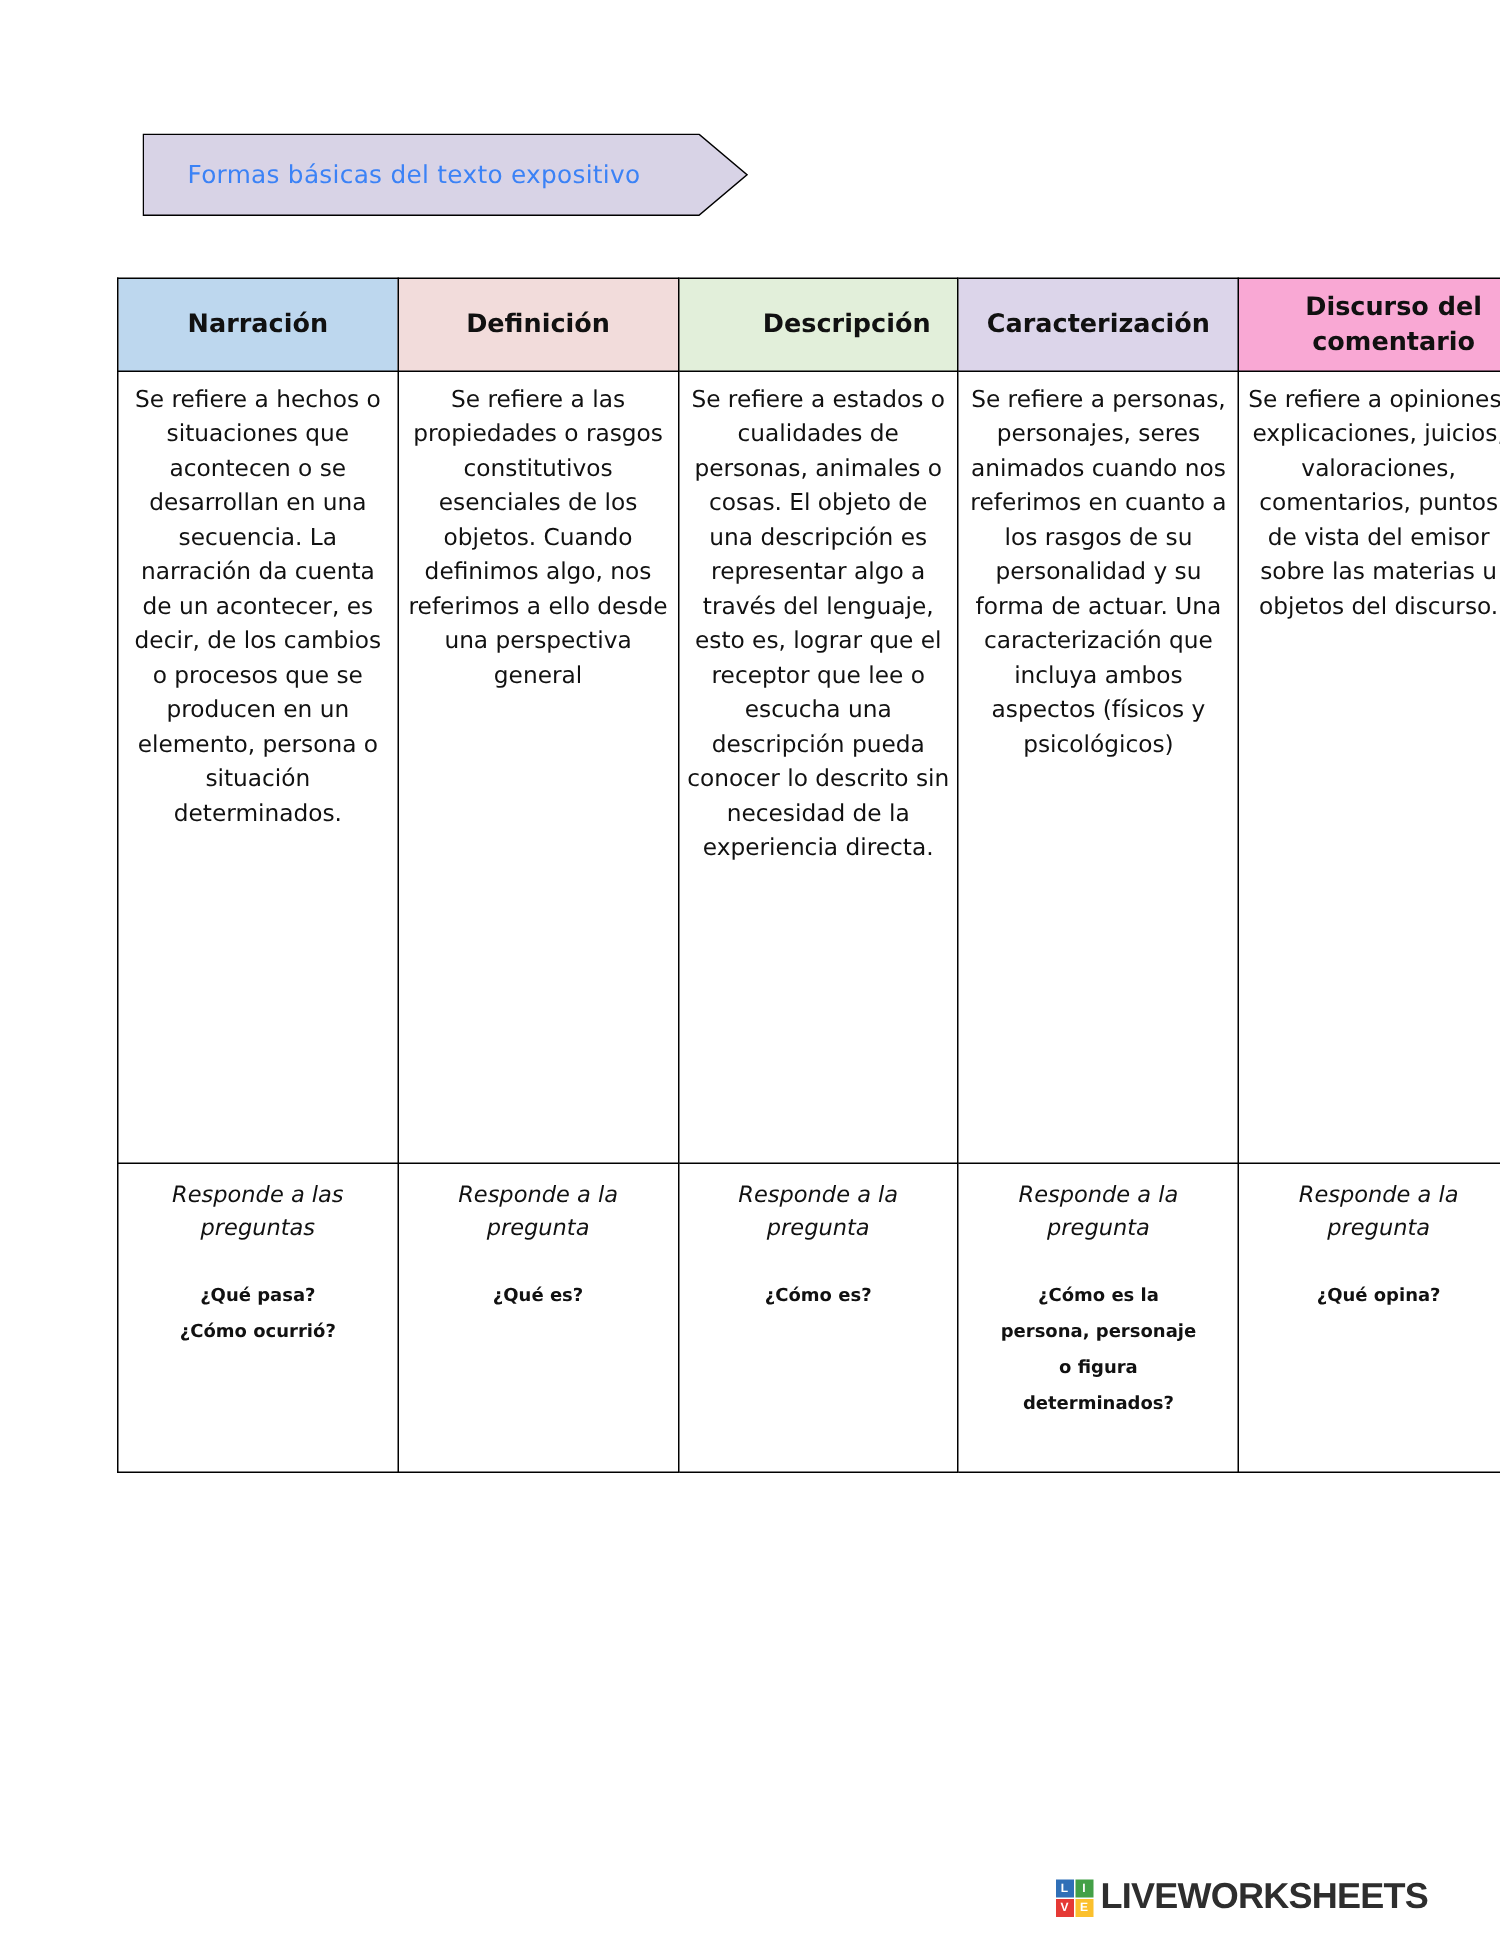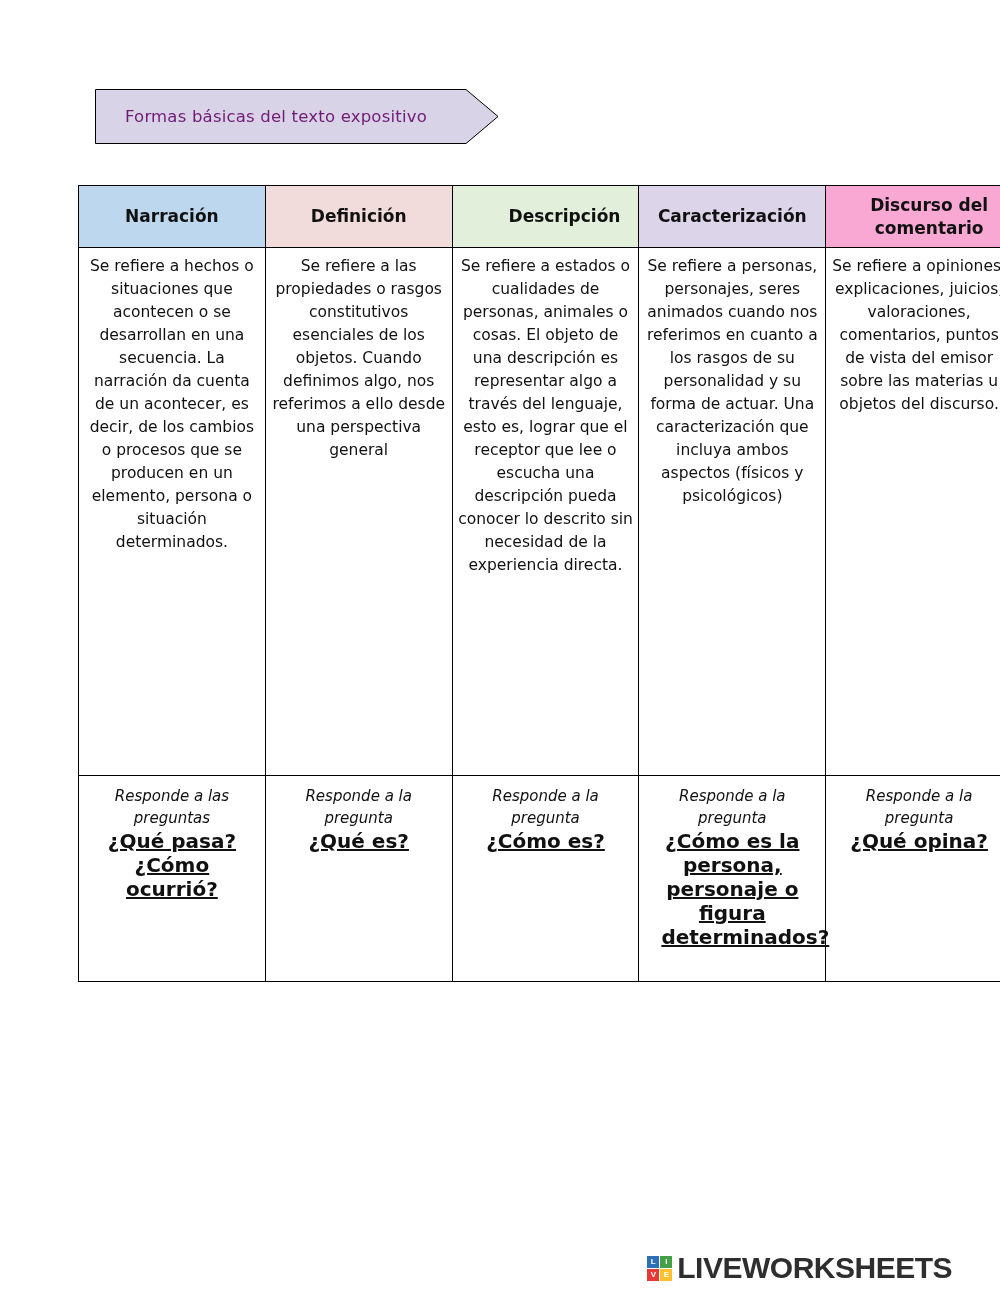--- a/index.html
+++ b/index.html
@@ -23,21 +23,21 @@
   }
   .banner svg { position: absolute; left: 0; top: 0; }
   .banner-title {
     position: absolute;
     left: 30px;
     top: 0;
     height: 55px;
     display: flex;
     align-items: center;
     font-size: 16.5px;
-    color: #701a75;
+    color: #3b82f6;
     letter-spacing: 0.2px;
   }
 
   
   table.expo {
     position: absolute;
     left: 78px;
     top: 185px;
     width: 935px;
     border-collapse: collapse;
@@ -67,24 +67,24 @@
     vertical-align: top;
     padding: 9px 22px;
   }
   .responde {
     font-style: italic;
     font-size: 15px;
     line-height: 22px;
   }
   .question {
     font-weight: bold;
-    font-size: 20px;
+    font-size: 12px;
     line-height: 24px;
+    margin-top: 22px;
     white-space: pre-line;
-    text-decoration: underline;
   }
 
   
   .footer-brand {
     position: absolute;
     top: 1251px;
     right: 48px;
     display: flex;
     align-items: center;
     gap: 5px;
@@ -103,21 +103,21 @@
     font-size: 8px;
     font-weight: bold;
     display: flex;
     align-items: center;
     justify-content: center;
     font-family: "Liberation Sans", sans-serif;
   }
   .brand-text {
     font-family: "Liberation Sans", sans-serif;
     font-weight: bold;
-    font-size: 30px;
+    font-size: 24px;
     letter-spacing: -0.5px;
     color: #2e2e2e;
   }
 </style>
 </head>
 <body>
 
 <div class="page">
 
   <div class="banner">

